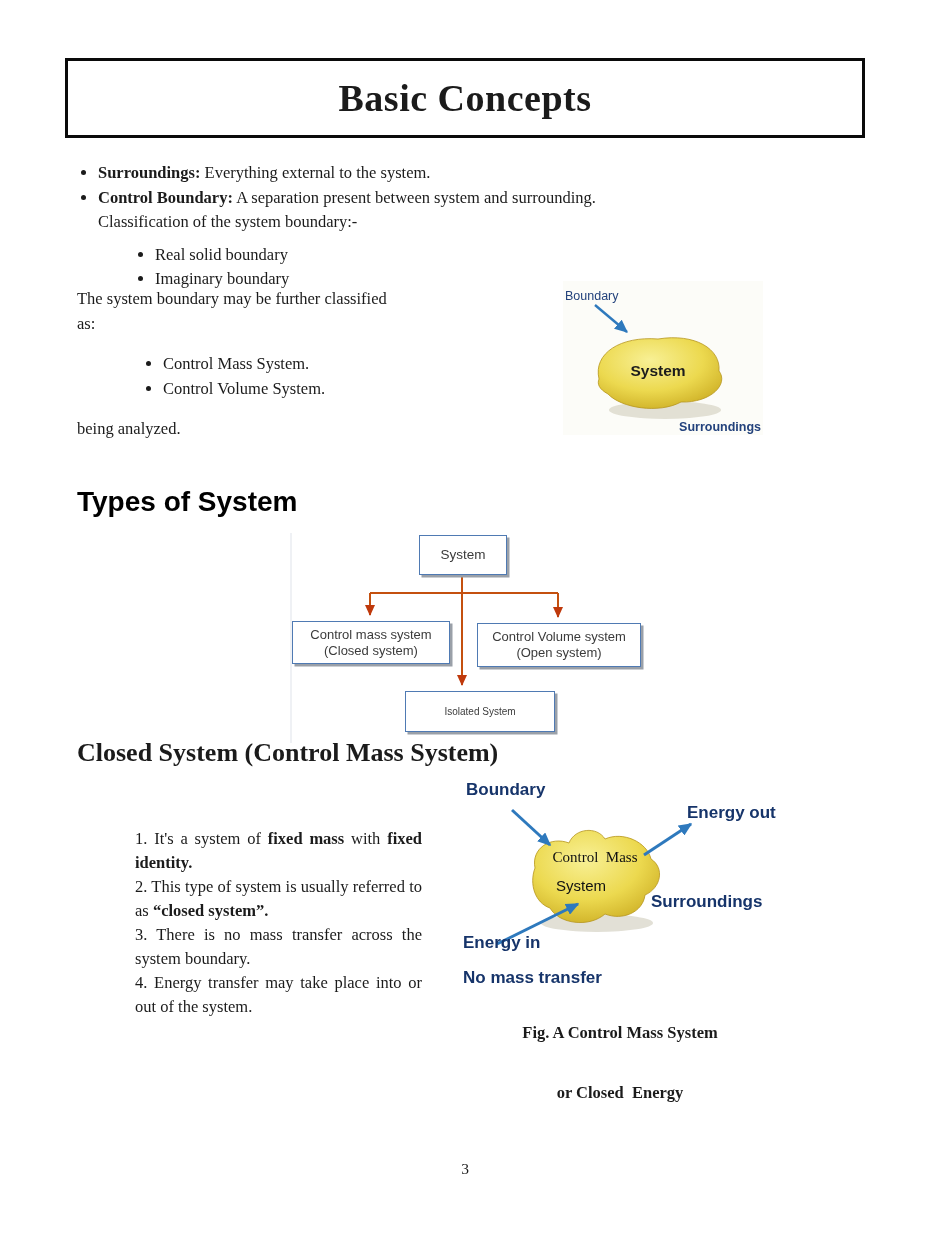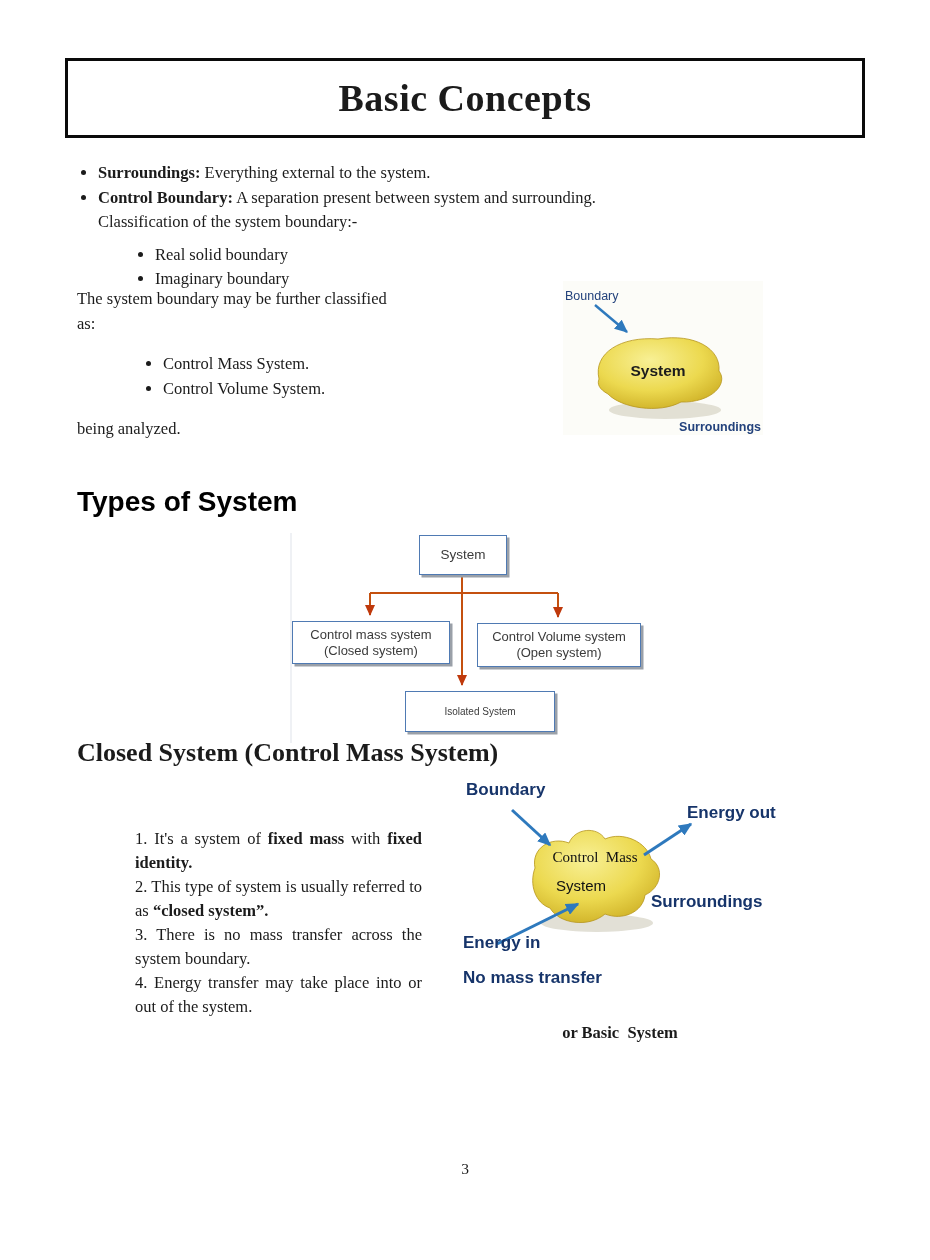--- a/index.html
+++ b/index.html
@@ -194,18 +194,19 @@
     <div class="lbl lbl-boundary2">Boundary</div>
     <div class="lbl lbl-energy-out">Energy out</div>
     <div class="blob-text blob-line1">Control  Mass</div>
     <div class="blob-text blob-line2">System</div>
     <div class="lbl lbl-surroundings2">Surroundings</div>
     <div class="lbl lbl-energy-in">Energy in</div>
     <div class="lbl lbl-no-mass">No mass transfer</div>
   </div>
 
   <div class="fig2-caption">
-    <div>or Basic  System</div>
+    <div>Fig. A Control Mass System</div>
+    <div>or Closed  Energy</div>
   </div>
 
   <div class="page-number">3</div>
 
 </div>
 
 </body></html>

